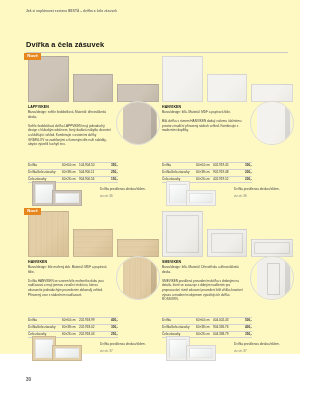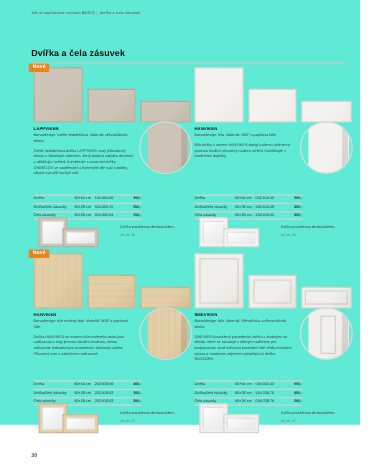--- a/index.html
+++ b/index.html
@@ -9,21 +9,21 @@
     height: 395px;
     background: #ffffff;
     font-family: "Liberation Sans", sans-serif;
     overflow: hidden;
   }
 
   .page {
     position: relative;
     width: 300px;
     height: 354px;
-    background: #5eead4;
+    background: #fef9c3;
   }
 
   
   .running-header {
     position: absolute;
     left: 26px;
     top: 9px;
     font-size: 3.1px;
     letter-spacing: 0.12px;
     color: #6d6d6d;

